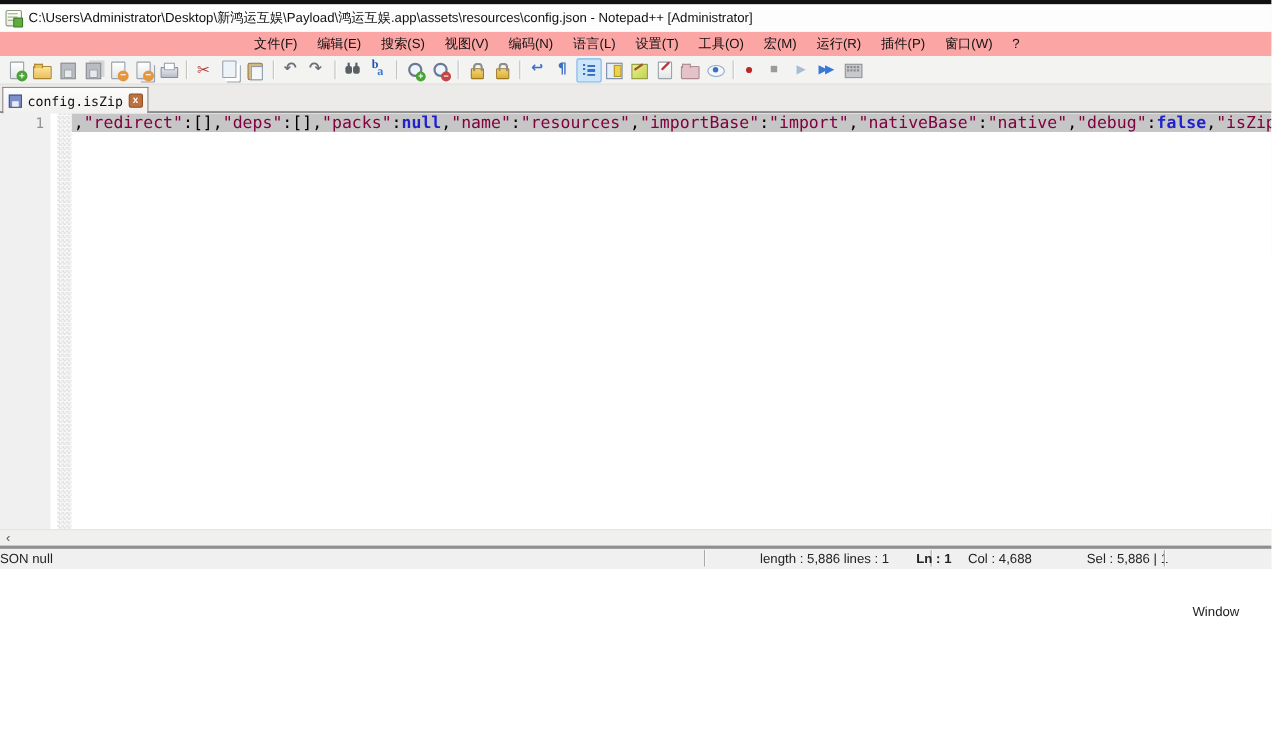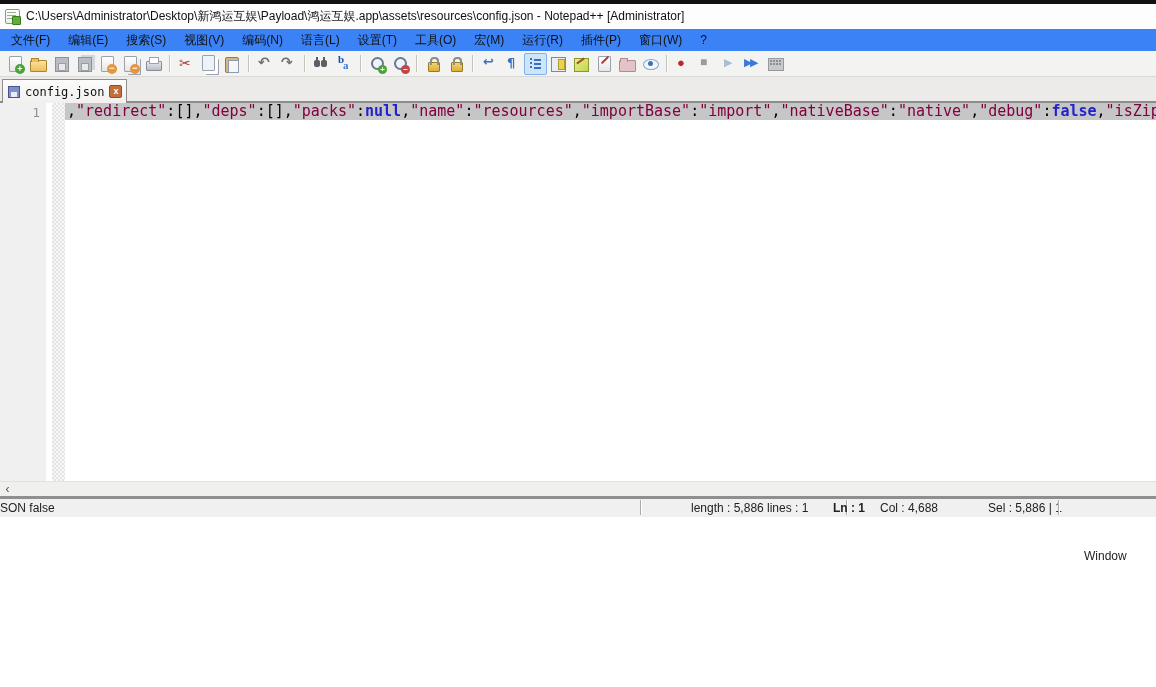--- a/index.html
+++ b/index.html
@@ -10,21 +10,21 @@
   #topstrip { height:4px; background:#111; }
 
   
   #titlebar { height:25px; background:#fdfdfd; display:flex; align-items:center; padding-left:5px; gap:6px; }
   #titlebar .title-text { font-size:12px; color:#111; white-space:nowrap; }
   .npp-icon { width:15px; height:15px; position:relative; background:linear-gradient(#ffffff,#e9efe2); border:1px solid #8a9a7a; border-radius:2px; }
   .npp-icon::before { content:""; position:absolute; left:1px; top:2px; width:9px; height:1px; background:#9ab08a; box-shadow:0 3px 0 #9ab08a, 0 6px 0 #9ab08a; }
   .npp-icon::after { content:""; position:absolute; right:-2px; bottom:-2px; width:7px; height:7px; background:#5fae3c; border:1px solid #3c7a22; border-radius:1px; }
 
   
-  #menubar { height:22px; background:#3b82f6; display:flex; align-items:center; padding-left:2px; }
+  #menubar { height:22px; background:#fca5a5; display:flex; align-items:center; padding-left:2px;justify-content:center; }
   .menu-item { font-size:12px; color:#111; padding:3px 9px; white-space:nowrap; cursor:default; }
 
   
   #toolbar { height:26px; background:#f3f3f1; border-bottom:1px solid #d9d9d6; display:flex; align-items:center; padding-left:4px; }
   .tb { width:23px; height:22px; display:flex; align-items:center; justify-content:center; position:relative; border:1px solid transparent; border-radius:2px; }
   .tb.active { background:#cde6f7; border-color:#7eb4ea; }
   .tsep { width:2px; height:17px; margin:0 4px; border-left:1px solid #c3c3c0; border-right:1px solid #fcfcfc; }
   .ico { width:17px; height:16px; position:relative; display:inline-block; font-style:normal; }
 
   
@@ -241,21 +241,21 @@
         <i class="ico ic-play-multi"></i>
       </span>
       <span class="tb">
         <i class="ico ic-save-macro"></i>
       </span>
     </div>
 
   <div id="tabbar">
     <div class="tab">
       <span class="tab-floppy"></span>
-      <span class="tab-label">config.json</span>
+      <span class="tab-label">config.isZip</span>
       <span class="tab-close">x</span>
     </div>
   </div>
 
   <div id="editor">
     <div id="margin-linenum">
       <span>1</span>
     </div>
     <div id="margin-gap"></div>
     <div id="margin-fold"></div>
@@ -264,21 +264,21 @@
     </div>
   </div>
 
   <div id="hscroll">
     <span class="arrow-left">‹</span>
   </div>
 
   <div id="status-sep"></div>
 
   <div id="statusbar">
-    <span class="sfield" id="sb-doctype">SON false</span>
+    <span class="sfield" id="sb-doctype">SON null</span>
     <span class="sdiv" id="sdiv1"></span>
     <span class="sfield" id="sb-length">length : 5,886</span>
     <span class="sfield" id="sb-lines">lines : 1</span>
     <span class="sdiv" id="sdiv2"></span>
     <span class="sfield" id="sb-ln">Ln : 1</span>
     <span class="sfield" id="sb-col">Col : 4,688</span>
     <span class="sfield" id="sb-sel">Sel : 5,886 | 1</span>
     <span class="sdiv" id="sdiv3"></span>
     <span class="sfield" id="sb-eol">Window</span>
   </div>

